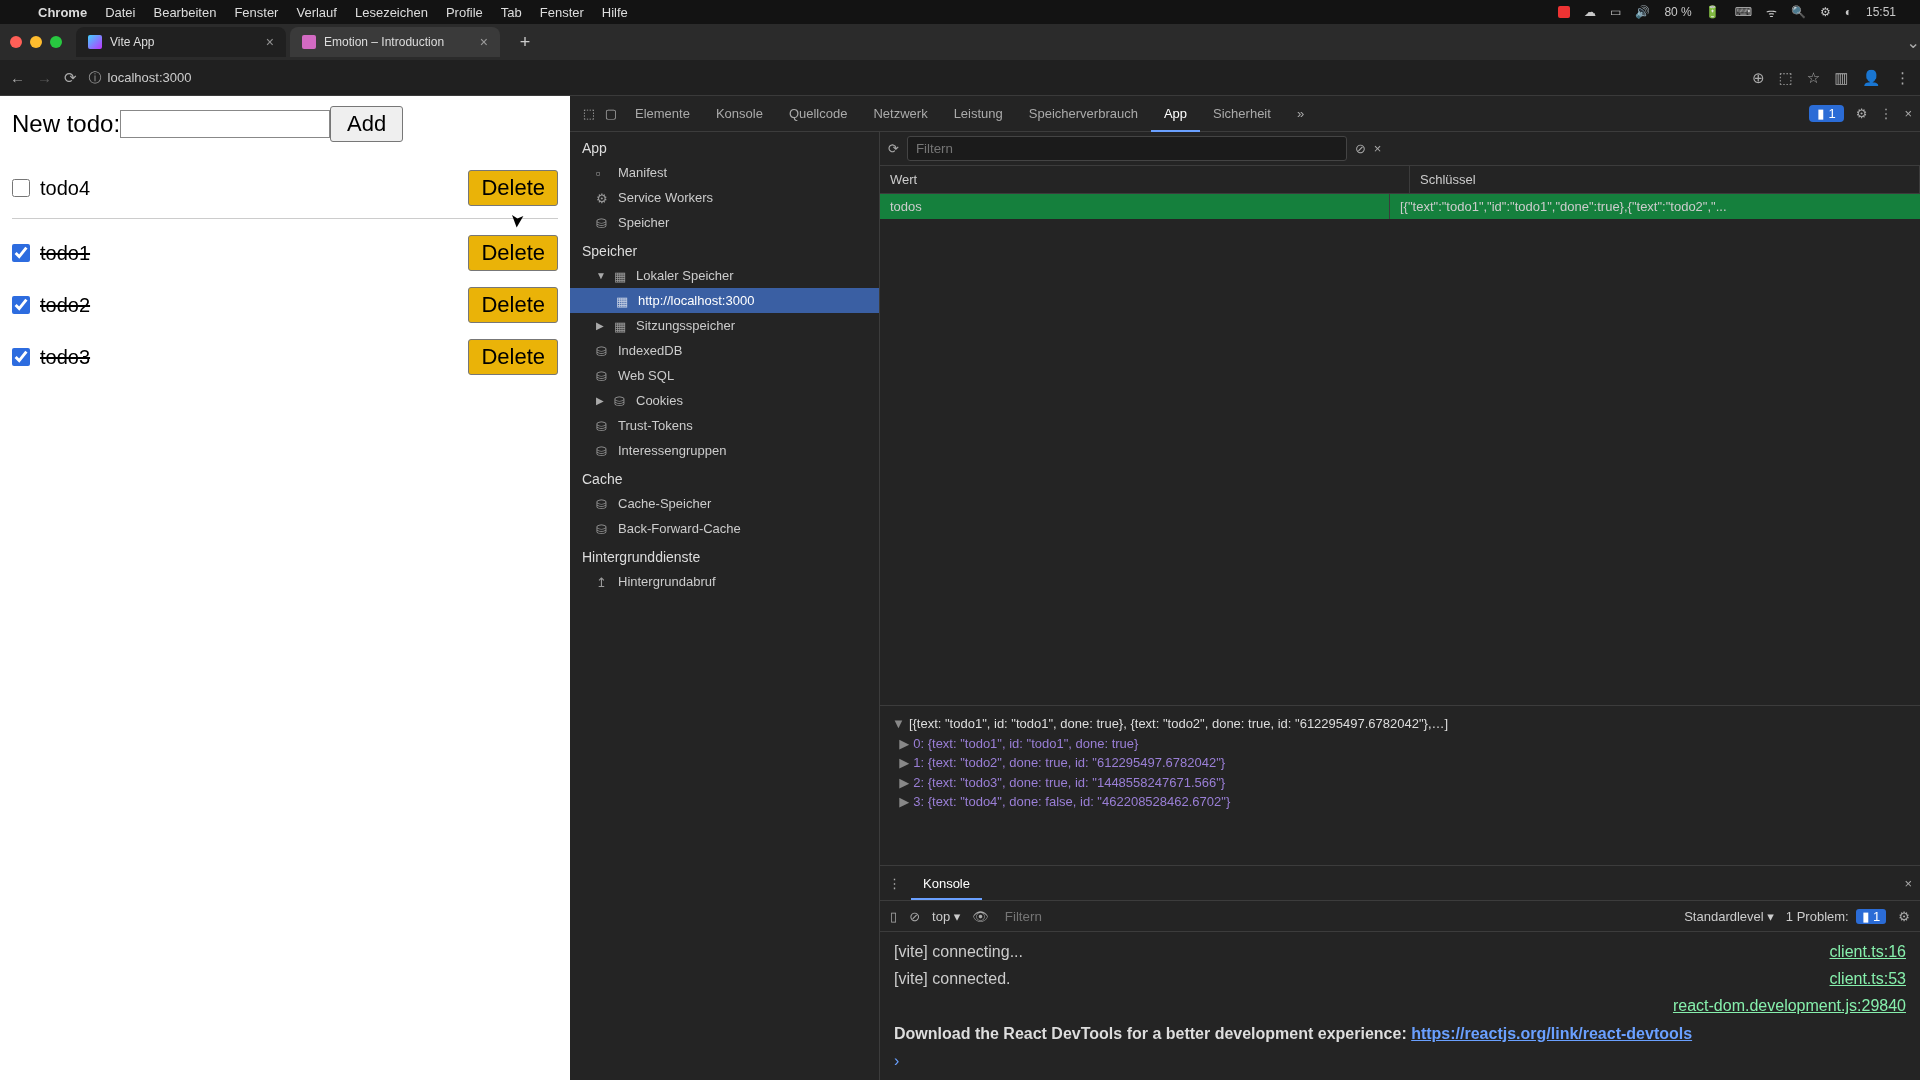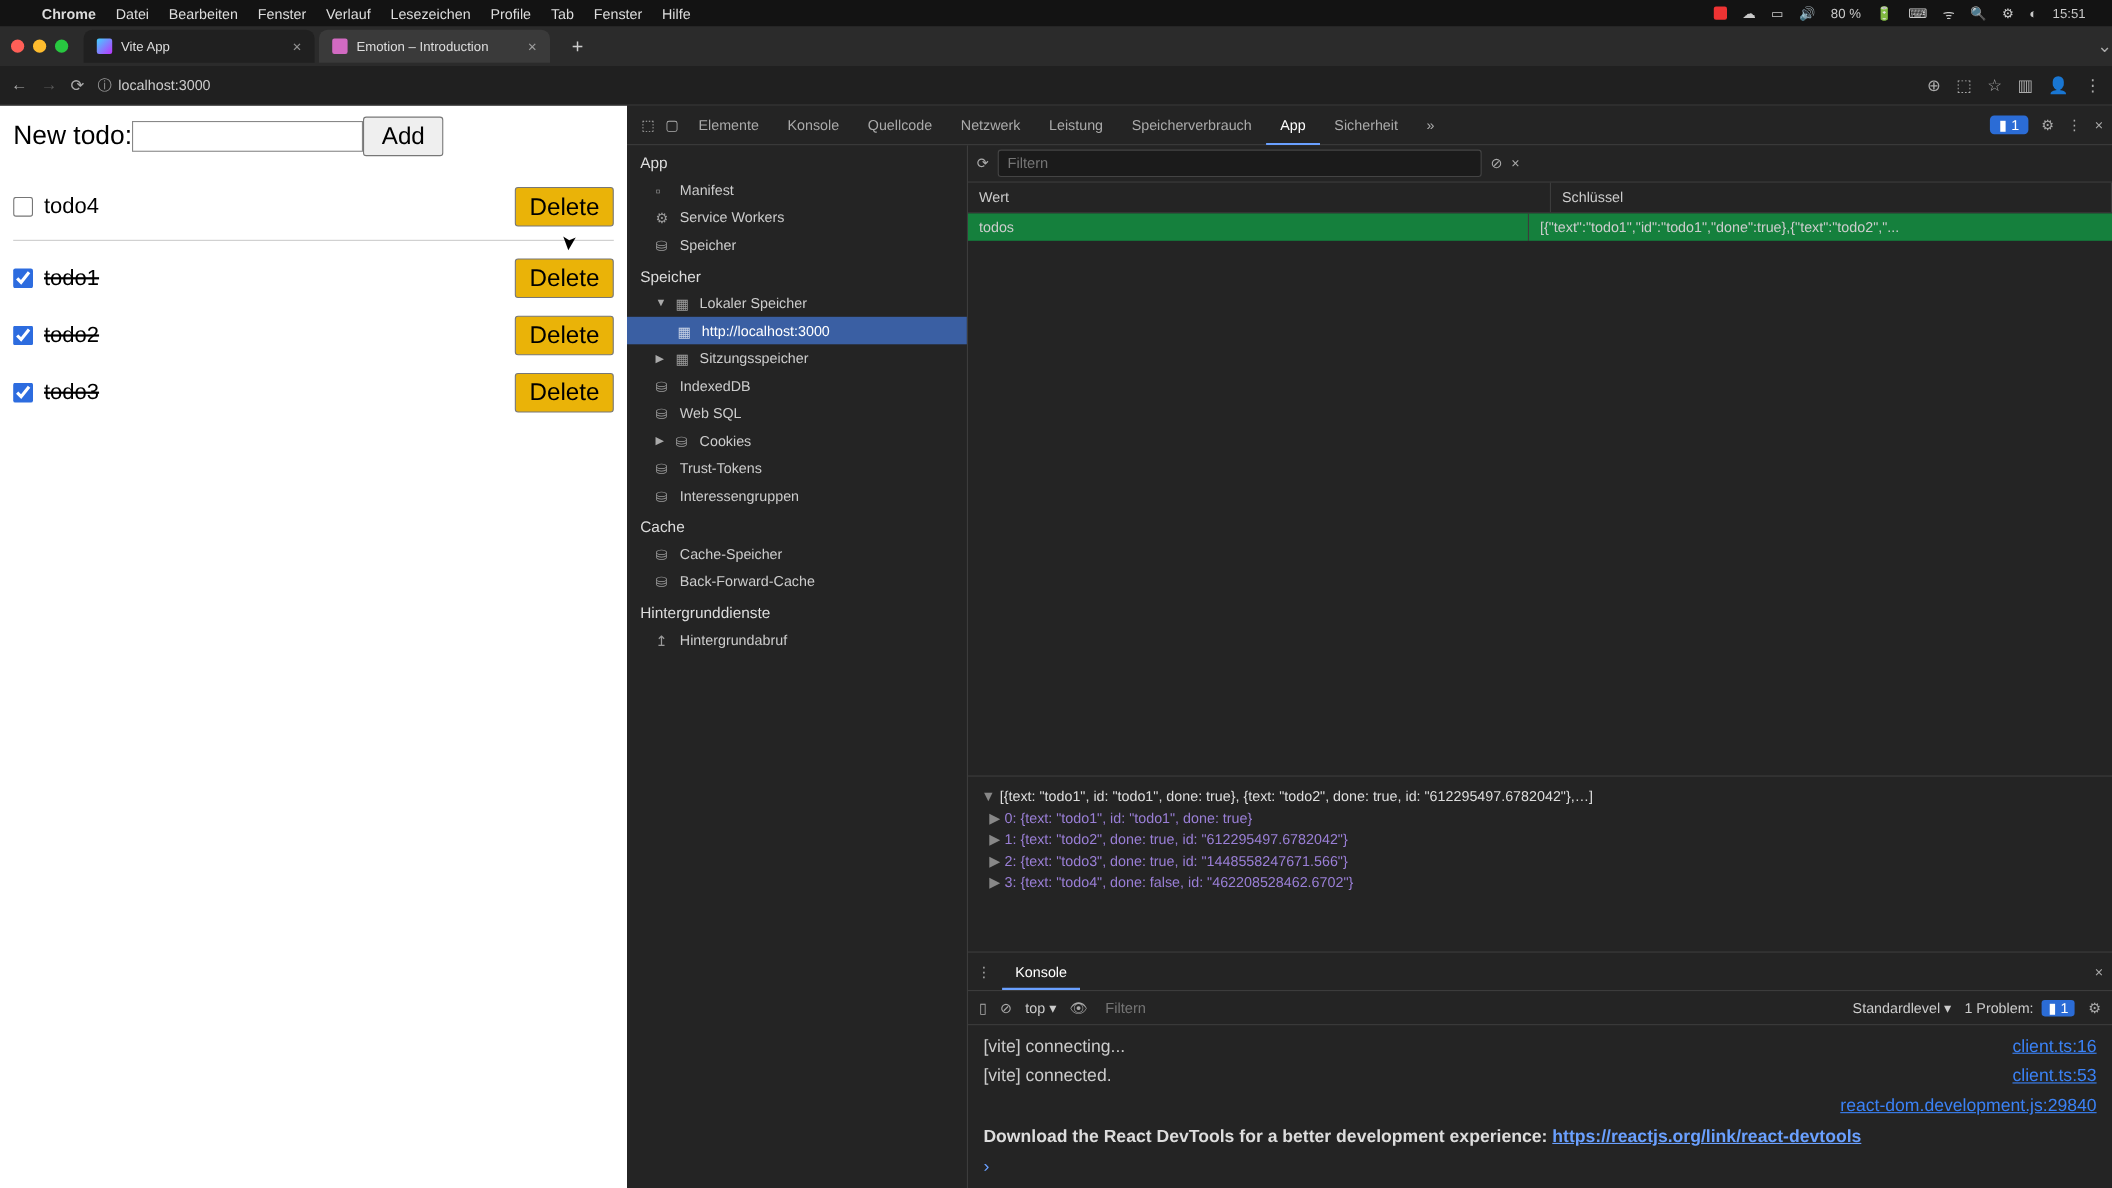--- a/index.html
+++ b/index.html
@@ -97,21 +97,21 @@
 .cd-bar{height:32px;display:flex;align-items:center;gap:12px;padding:0 10px;border-top:1px solid #3c3c3c;border-bottom:1px solid #3c3c3c}
 .cd-bar .ci{color:#aaa}
 .cd-bar input{flex:1;max-width:720px;background:transparent;border:none;color:#ccc;padding:4px}
 .cd-bar .lvl{color:#ccc}
 .cd-bar .prob{color:#ccc}
 .cd-bar .pbadge{background:#2b6cd6;border-radius:3px;padding:0 6px;color:#fff;margin-left:4px}
 .cd-log{padding:6px 14px;font-family:Menlo,monospace;font-size:16px;line-height:1.7}
 .cd-log .row{display:flex}
 .cd-log .msg{flex:1;color:#ccc}
 .cd-log .msg b{color:#ddd;font-weight:700}
-.cd-log .src{color:#3b82f6;text-decoration:underline}
+.cd-log .src{color:#86efac;text-decoration:underline}
 .cd-log .link{color:#6aa0ff;text-decoration:underline;font-weight:600}
 .cd-log .prompt{color:#6aa0ff}
 
 
 .cursor{position:absolute;top:210px;left:510px;width:16px;height:22px;pointer-events:none}
 .cursor::before{content:"";position:absolute;border-left:2px solid #000;border-bottom:2px solid #000;width:8px;height:12px;transform:rotate(-45deg)}
 .cursor::before{content:"➤";transform:rotate(95deg);color:#000;font-size:18px;border:none;width:auto;height:auto}
 </style>
 </head>
 <body>

